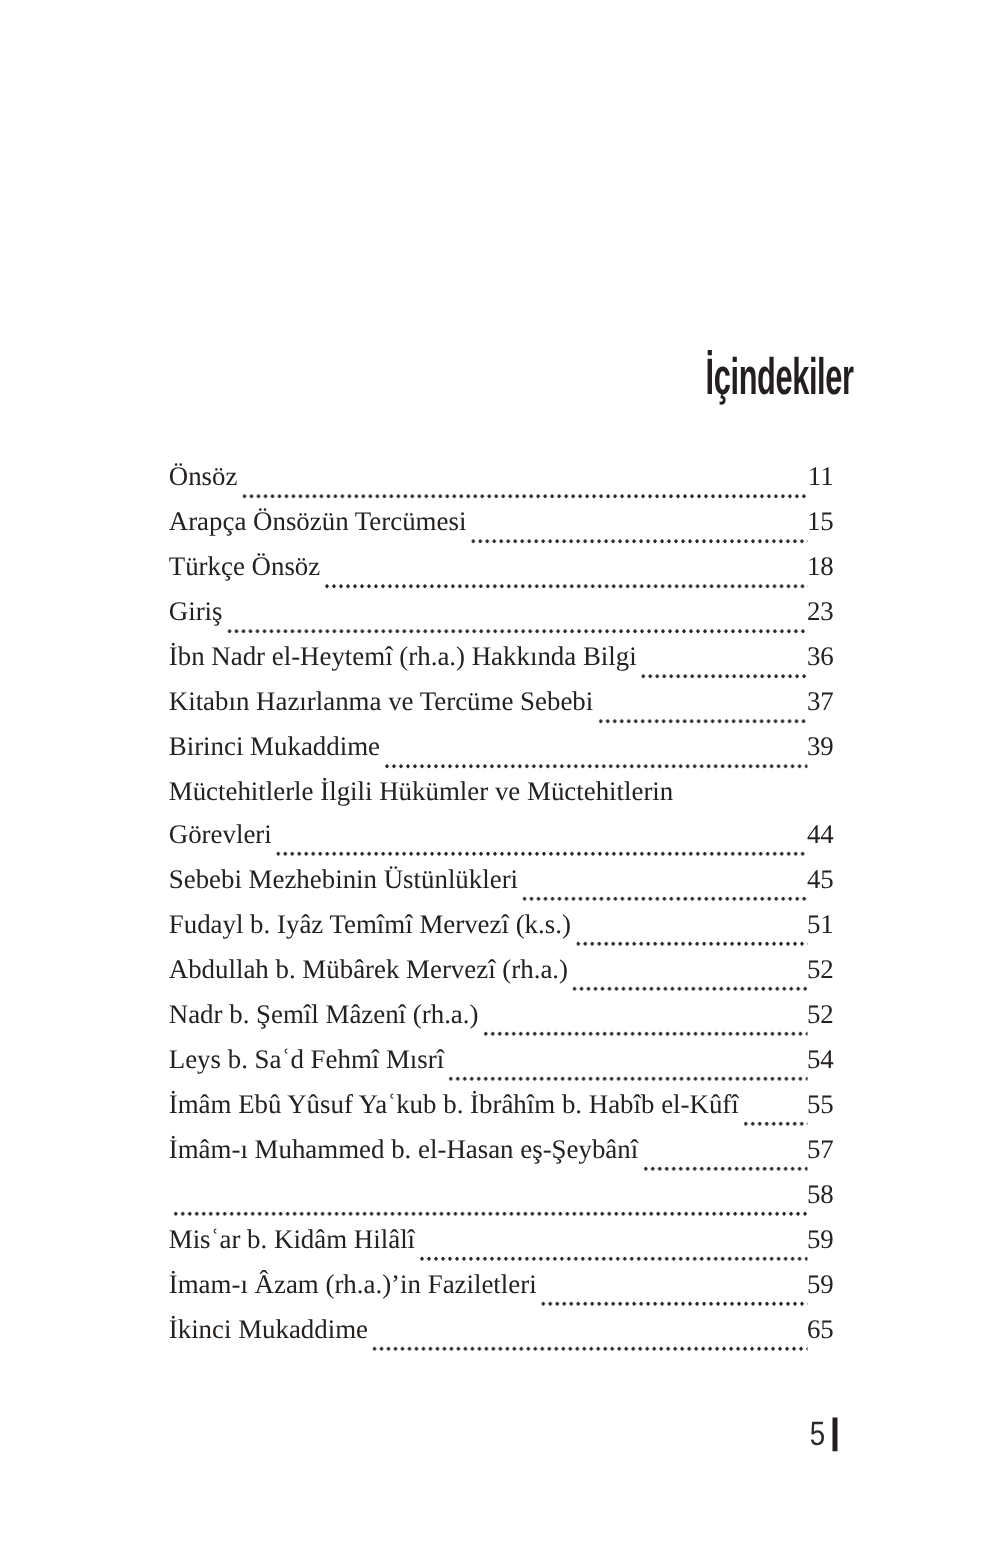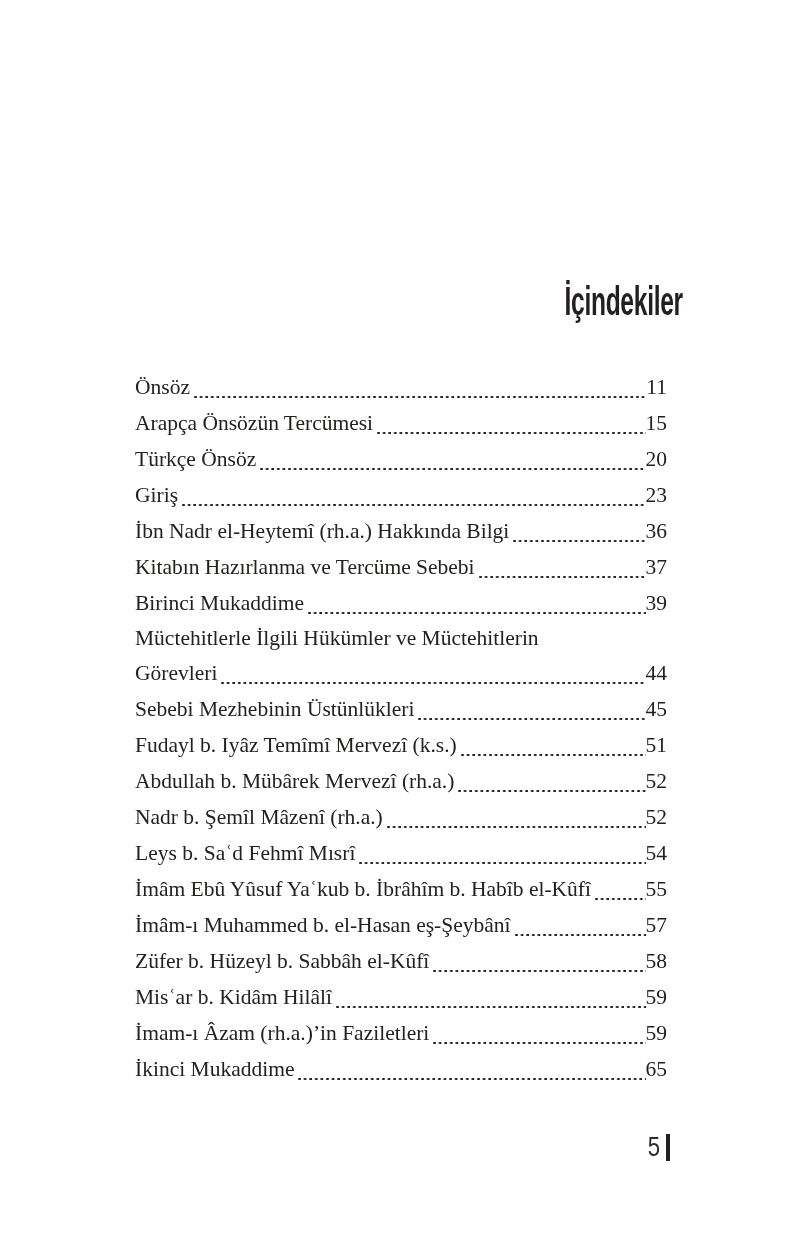--- a/index.html
+++ b/index.html
@@ -37,21 +37,21 @@
     position: absolute;
     left: 135px;
     top: 369px;
     width: 532px;
     font-family: "Liberation Serif", serif;
     font-size: 21.5px;
     color: #24211f;
   }
   .toc-row {
     display: flex;
-    align-items: center;
+    align-items: flex-start;
     height: 36px;
   }
   .toc-row.wrap-first { height: 34px; }
   .toc-label { white-space: nowrap; }
   .toc-dots {
     flex: 1 1 auto;
     align-self: flex-end;
     height: 6px;
     margin: 0 0 5px 4px;
     background-image: radial-gradient(circle at 1.6px 3px, #24211f 1.15px, rgba(0,0,0,0) 1.5px);
@@ -102,21 +102,21 @@
 
   <div class="toc-row">
     <span class="toc-label">Arapça Önsözün Tercümesi</span>
     <span class="toc-dots"></span>
     <span class="toc-page">15</span>
   </div>
 
   <div class="toc-row">
     <span class="toc-label">Türkçe Önsöz</span>
     <span class="toc-dots"></span>
-    <span class="toc-page">20</span>
+    <span class="toc-page">18</span>
   </div>
 
   <div class="toc-row">
     <span class="toc-label">Giriş</span>
     <span class="toc-dots"></span>
     <span class="toc-page">23</span>
   </div>
 
   <div class="toc-row">
     <span class="toc-label">İbn Nadr el-Heytemî (rh.a.) Hakkında Bilgi</span>
@@ -184,21 +184,20 @@
     <span class="toc-page">55</span>
   </div>
 
   <div class="toc-row">
     <span class="toc-label">İmâm-ı Muhammed b. el-Hasan eş-Şeybânî</span>
     <span class="toc-dots"></span>
     <span class="toc-page">57</span>
   </div>
 
   <div class="toc-row">
-    <span class="toc-label">Züfer b. Hüzeyl b. Sabbâh el-Kûfî</span>
     <span class="toc-dots"></span>
     <span class="toc-page">58</span>
   </div>
 
   <div class="toc-row">
     <span class="toc-label">Misʿar b. Kidâm Hilâlî</span>
     <span class="toc-dots"></span>
     <span class="toc-page">59</span>
   </div>
 

